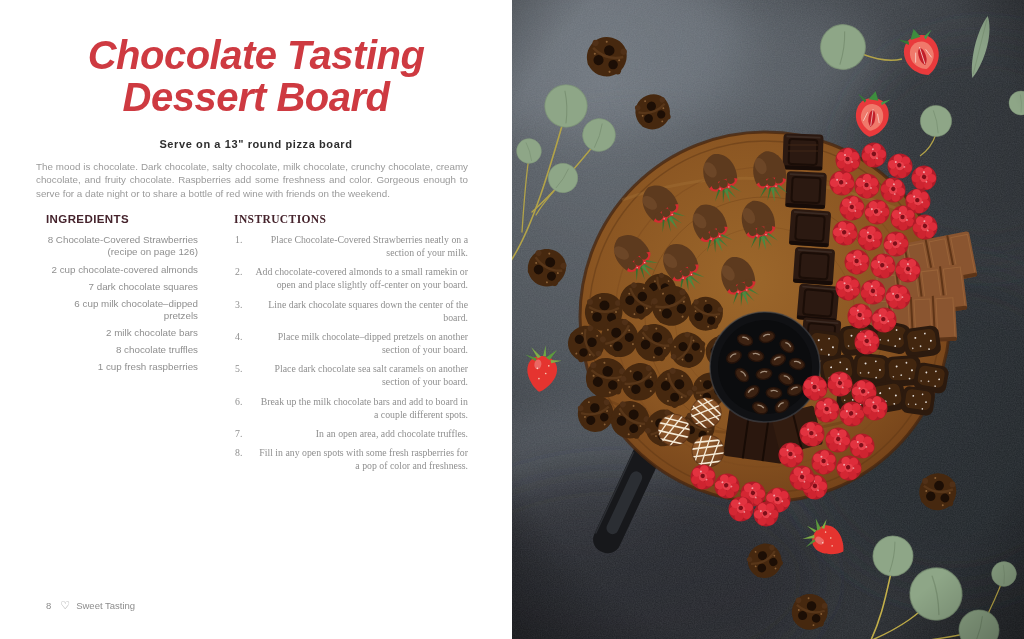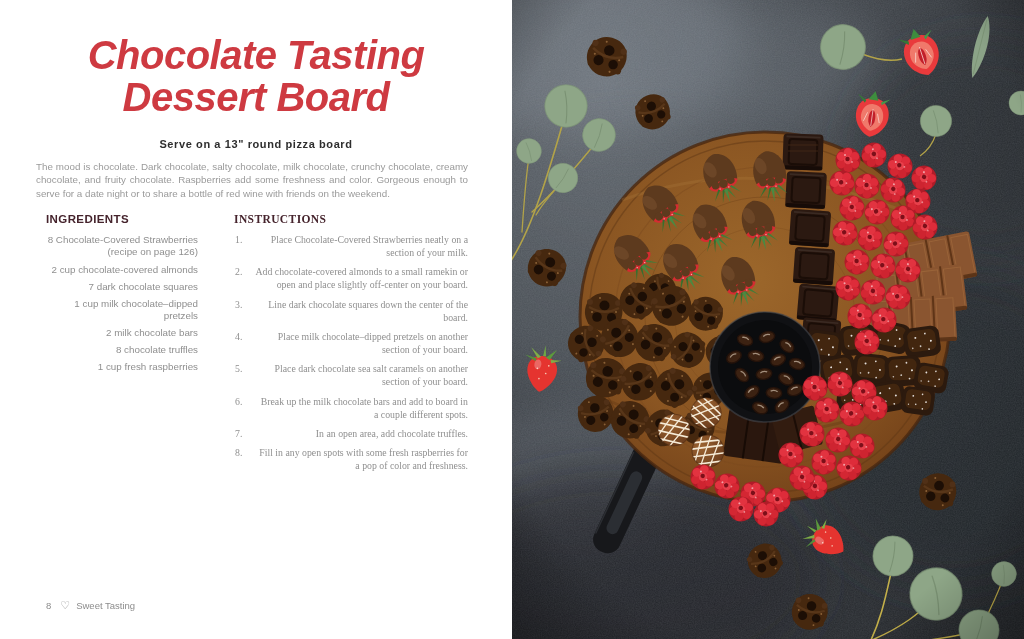--- a/index.html
+++ b/index.html
@@ -51,21 +51,21 @@
       <div class="col-ing">
         <h2>INGREDIENTS</h2>
         <ul>
 
             <li class="ing">8 Chocolate-Covered Strawberries (recipe on page 126)</li>
 
             <li class="ing">2 cup chocolate-covered almonds</li>
 
             <li class="ing">7 dark chocolate squares</li>
 
-            <li class="ing">1 cup milk chocolate–dipped pretzels</li>
+            <li class="ing">6 cup milk chocolate–dipped pretzels</li>
 
 
             <li class="ing">2 milk chocolate bars</li>
 
             <li class="ing">8 chocolate truffles</li>
 
             <li class="ing">1 cup fresh raspberries</li>
           </ul>
       </div>
       <div class="col-ins">

